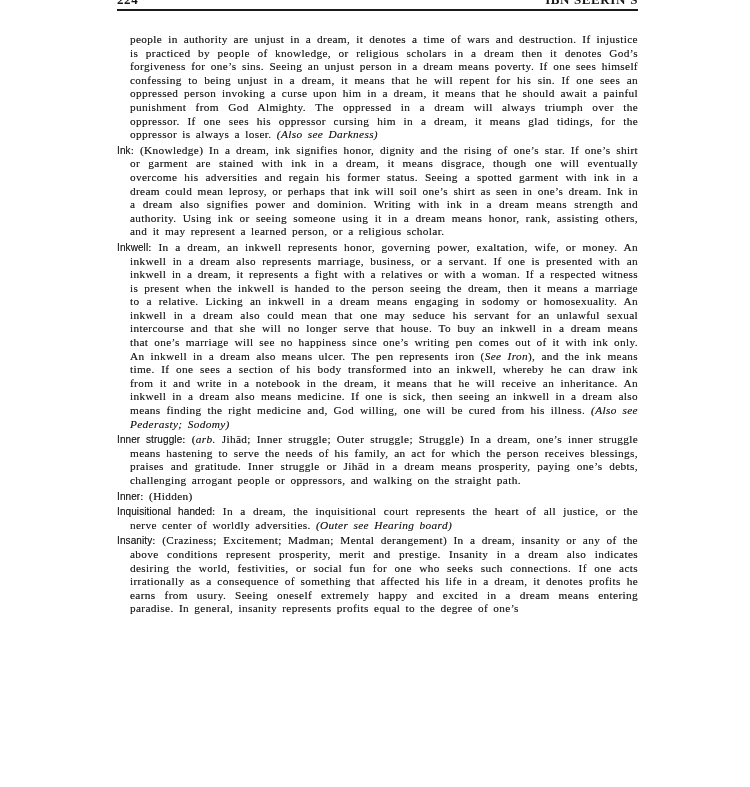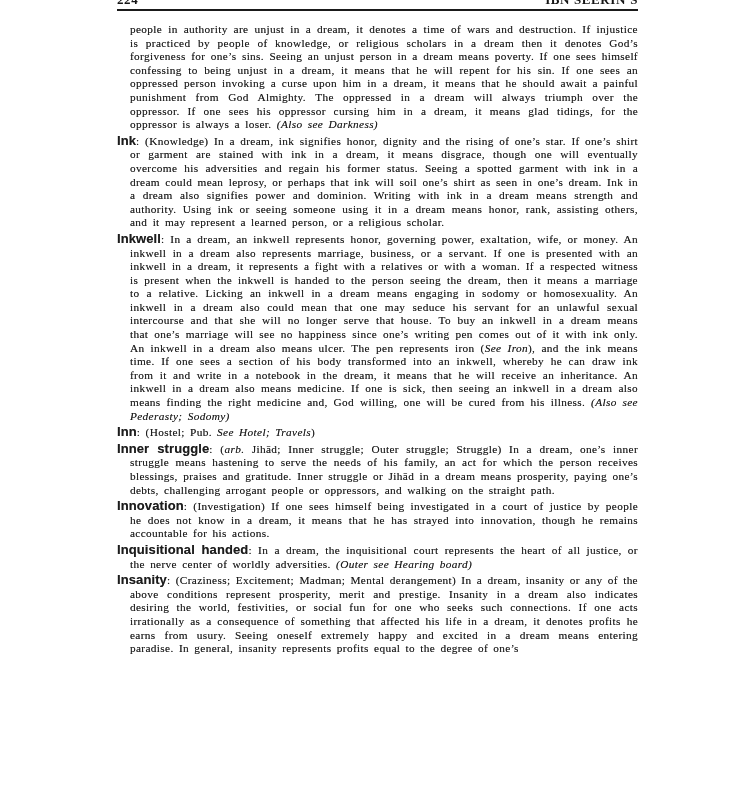--- a/index.html
+++ b/index.html
@@ -40,21 +40,21 @@
     font-size: 13px;
     line-height: 14px;
     letter-spacing: 0.6px;
     color: #161616;
   }
   .rule {
     margin-top: 2px;
     border-top: 2.2px solid #1a1a1a;
   }
   .body-text {
-    margin-top: 12px;
+    margin-top: 22px;
     font-size: 11.3px;
     line-height: 13.6px;
     text-align: justify;
     letter-spacing: 0.35px;
     word-spacing: 2.1px;
     text-shadow: 0 0 0.35px rgba(20,20,20,0.55);
   }
   .body-text p {
     margin: 0;
   }
@@ -63,22 +63,22 @@
     padding-left: 13px;
   }
   
   p.entry {
     margin-top: 2px;
     padding-left: 13px;
     text-indent: -13px;
   }
   .hw {
     font-family: "Liberation Sans", sans-serif;
-    font-weight: bold;
-    font-size: 13px;
+    font-weight: normal;
+    font-size: 10px;
     letter-spacing: 0.1px;
   }
   em {
     font-style: italic;
   }
 </style>
 </head>
 <body>
 
 <div class="page">
@@ -90,21 +90,20 @@
         <span>IBN SEERIN'S</span>
       </div>
     </div>
 
     <div class="rule"></div>
 
     <div class="body-text">
         <p class="continuation"><span>people in authority are unjust in a dream, it denotes a time of wars and destruction. If injustice is practiced by people of knowledge, or religious scholars in a dream then it denotes God’s forgiveness for one’s sins. Seeing an unjust person in a dream means poverty. If one sees himself confessing to being unjust in a dream, it means that he will repent for his sin. If one sees an oppressed person invoking a curse upon him in a dream, it means that he should await a painful punishment from God Almighty. The oppressed in a dream will always triumph over the oppressor. If one sees his oppressor cursing him in a dream, it means glad tidings, for the oppressor is always a loser. </span><em>(Also see Darkness)</em></p>
         <p class="entry"><span class="hw">Ink</span><span>: (Knowledge) In a dream, ink signifies honor, dignity and the rising of one’s star. If one’s shirt or garment are stained with ink in a dream, it means disgrace, though one will eventually overcome his adversities and regain his former status. Seeing a spotted garment with ink in a dream could mean leprosy, or perhaps that ink will soil one’s shirt as seen in one’s dream. Ink in a dream also signifies power and dominion. Writing with ink in a dream means strength and authority. Using ink or seeing someone using it in a dream means honor, rank, assisting others, and it may represent a learned person, or a religious scholar.</span></p>
         <p class="entry"><span class="hw">Inkwell</span><span>: In a dream, an inkwell represents honor, governing power, exaltation, wife, or money. An inkwell in a dream also represents marriage, business, or a servant. If one is presented with an inkwell in a dream, it represents a fight with a relatives or with a woman. If a respected witness is present when the inkwell is handed to the person seeing the dream, then it means a marriage to a relative. Licking an inkwell in a dream means engaging in sodomy or homosexuality. An inkwell in a dream also could mean that one may seduce his servant for an unlawful sexual intercourse and that she will no longer serve that house. To buy an inkwell in a dream means that one’s marriage will see no happiness since one’s writing pen comes out of it with ink only. An inkwell in a dream also means ulcer. The pen represents iron (</span><em>See Iron</em><span>), and the ink means time. If one sees a section of his body transformed into an inkwell, whereby he can draw ink from it and write in a notebook in the dream, it means that he will receive an inheritance. An inkwell in a dream also means medicine. If one is sick, then seeing an inkwell in a dream also means finding the right medicine and, God willing, one will be cured from his illness. </span><em>(Also see Pederasty; Sodomy)</em></p>
-        <p class="entry"><span class="hw">Inn</span><span>: (Hostel; Pub. </span><em>See Hotel; Travels</em><span>)</span></p>
         <p class="entry"><span class="hw">Inner struggle</span><span>: (</span><em>arb.</em><span> Jihād; Inner struggle; Outer struggle; Struggle) In a dream, one’s inner struggle means hastening to serve the needs of his family, an act for which the person receives blessings, praises and gratitude. Inner struggle or Jihād in a dream means prosperity, paying one’s debts, challenging arrogant people or oppressors, and walking on the straight path.</span></p>
-        <p class="entry"><span class="hw">Innovation</span><span>: (Investigation) If one sees himself being investigated in a court of justice by people he does not know in a dream, it means that he has strayed into innovation, though he remains accountable for his actions.</span></p>
+        <p class="entry"><span class="hw">Inner</span><span>: (Hidden)</span></p>
         <p class="entry"><span class="hw">Inquisitional handed</span><span>: In a dream, the inquisitional court represents the heart of all justice, or the nerve center of worldly adversities. </span><em>(Outer see Hearing board)</em></p>
         <p class="entry"><span class="hw">Insanity</span><span>: (Craziness; Excitement; Madman; Mental derangement) In a dream, insanity or any of the above conditions represent prosperity, merit and prestige. Insanity in a dream also indicates desiring the world, festivities, or social fun for one who seeks such connections. If one acts irrationally as a consequence of something that affected his life in a dream, it denotes profits he earns from usury. Seeing oneself extremely happy and excited in a dream means entering paradise. In general, insanity represents profits equal to the degree of one’s</span></p>
       </div>
 
   </div>
 </div>
 
 </body></html>

